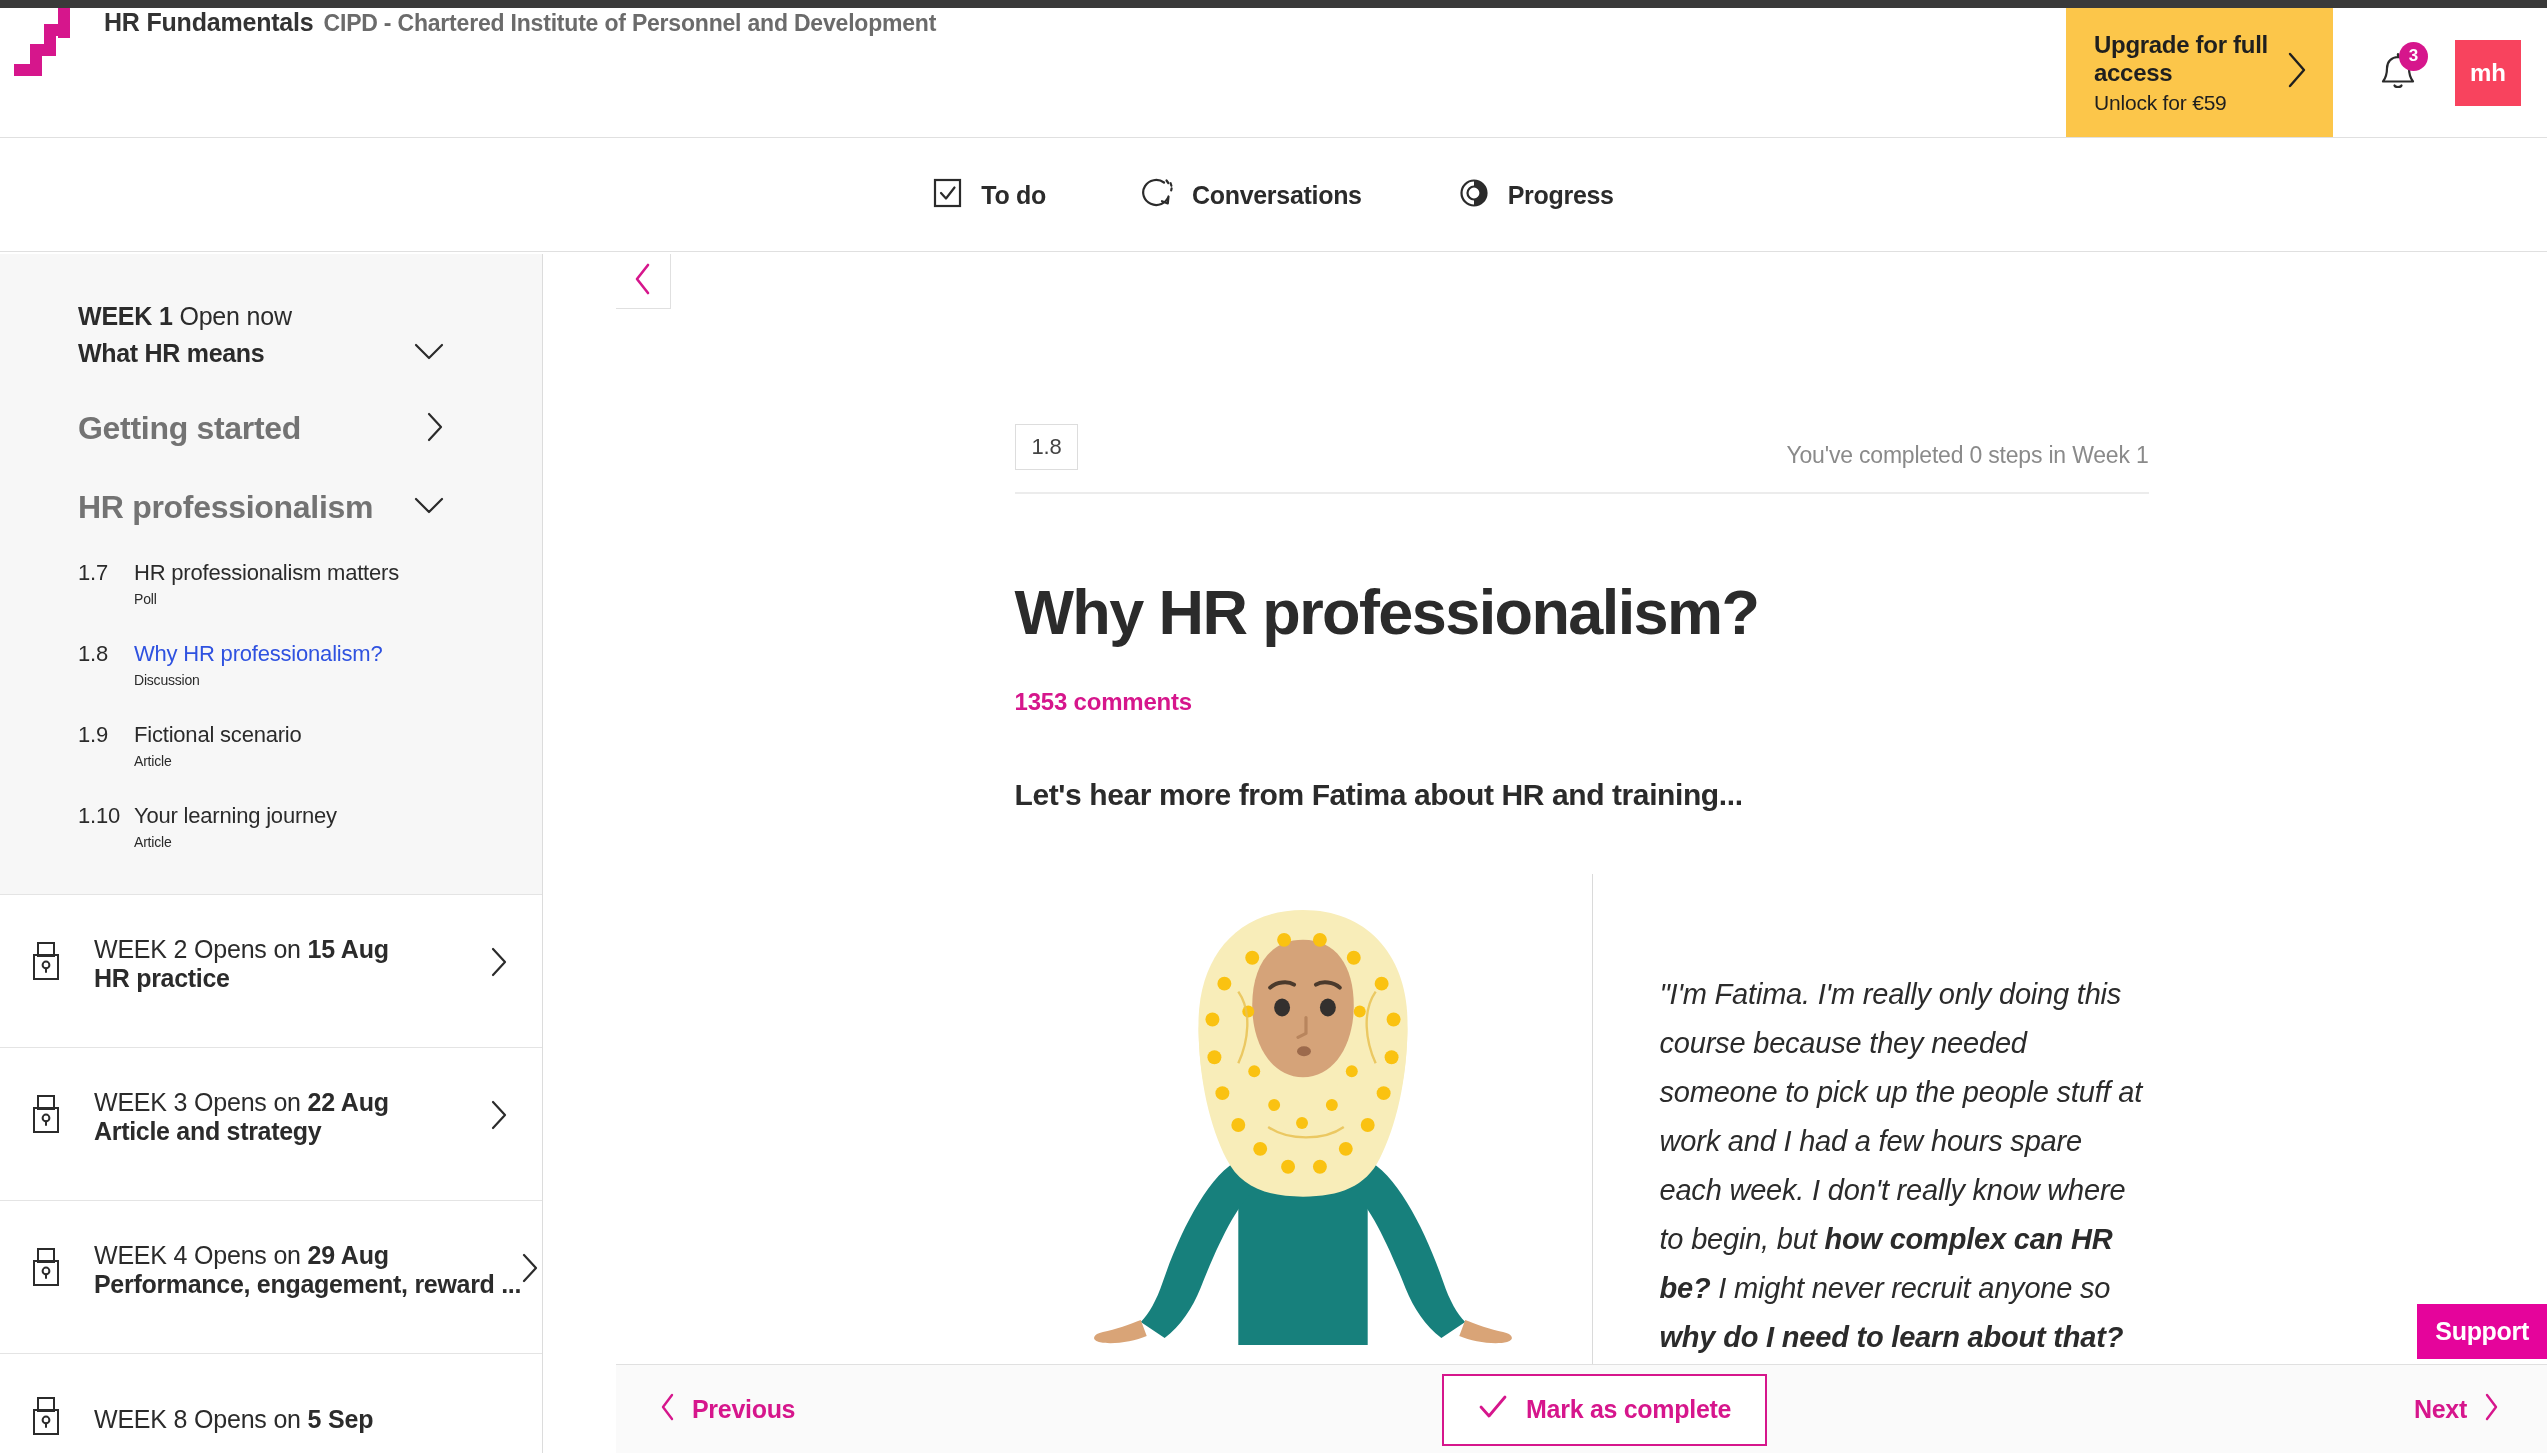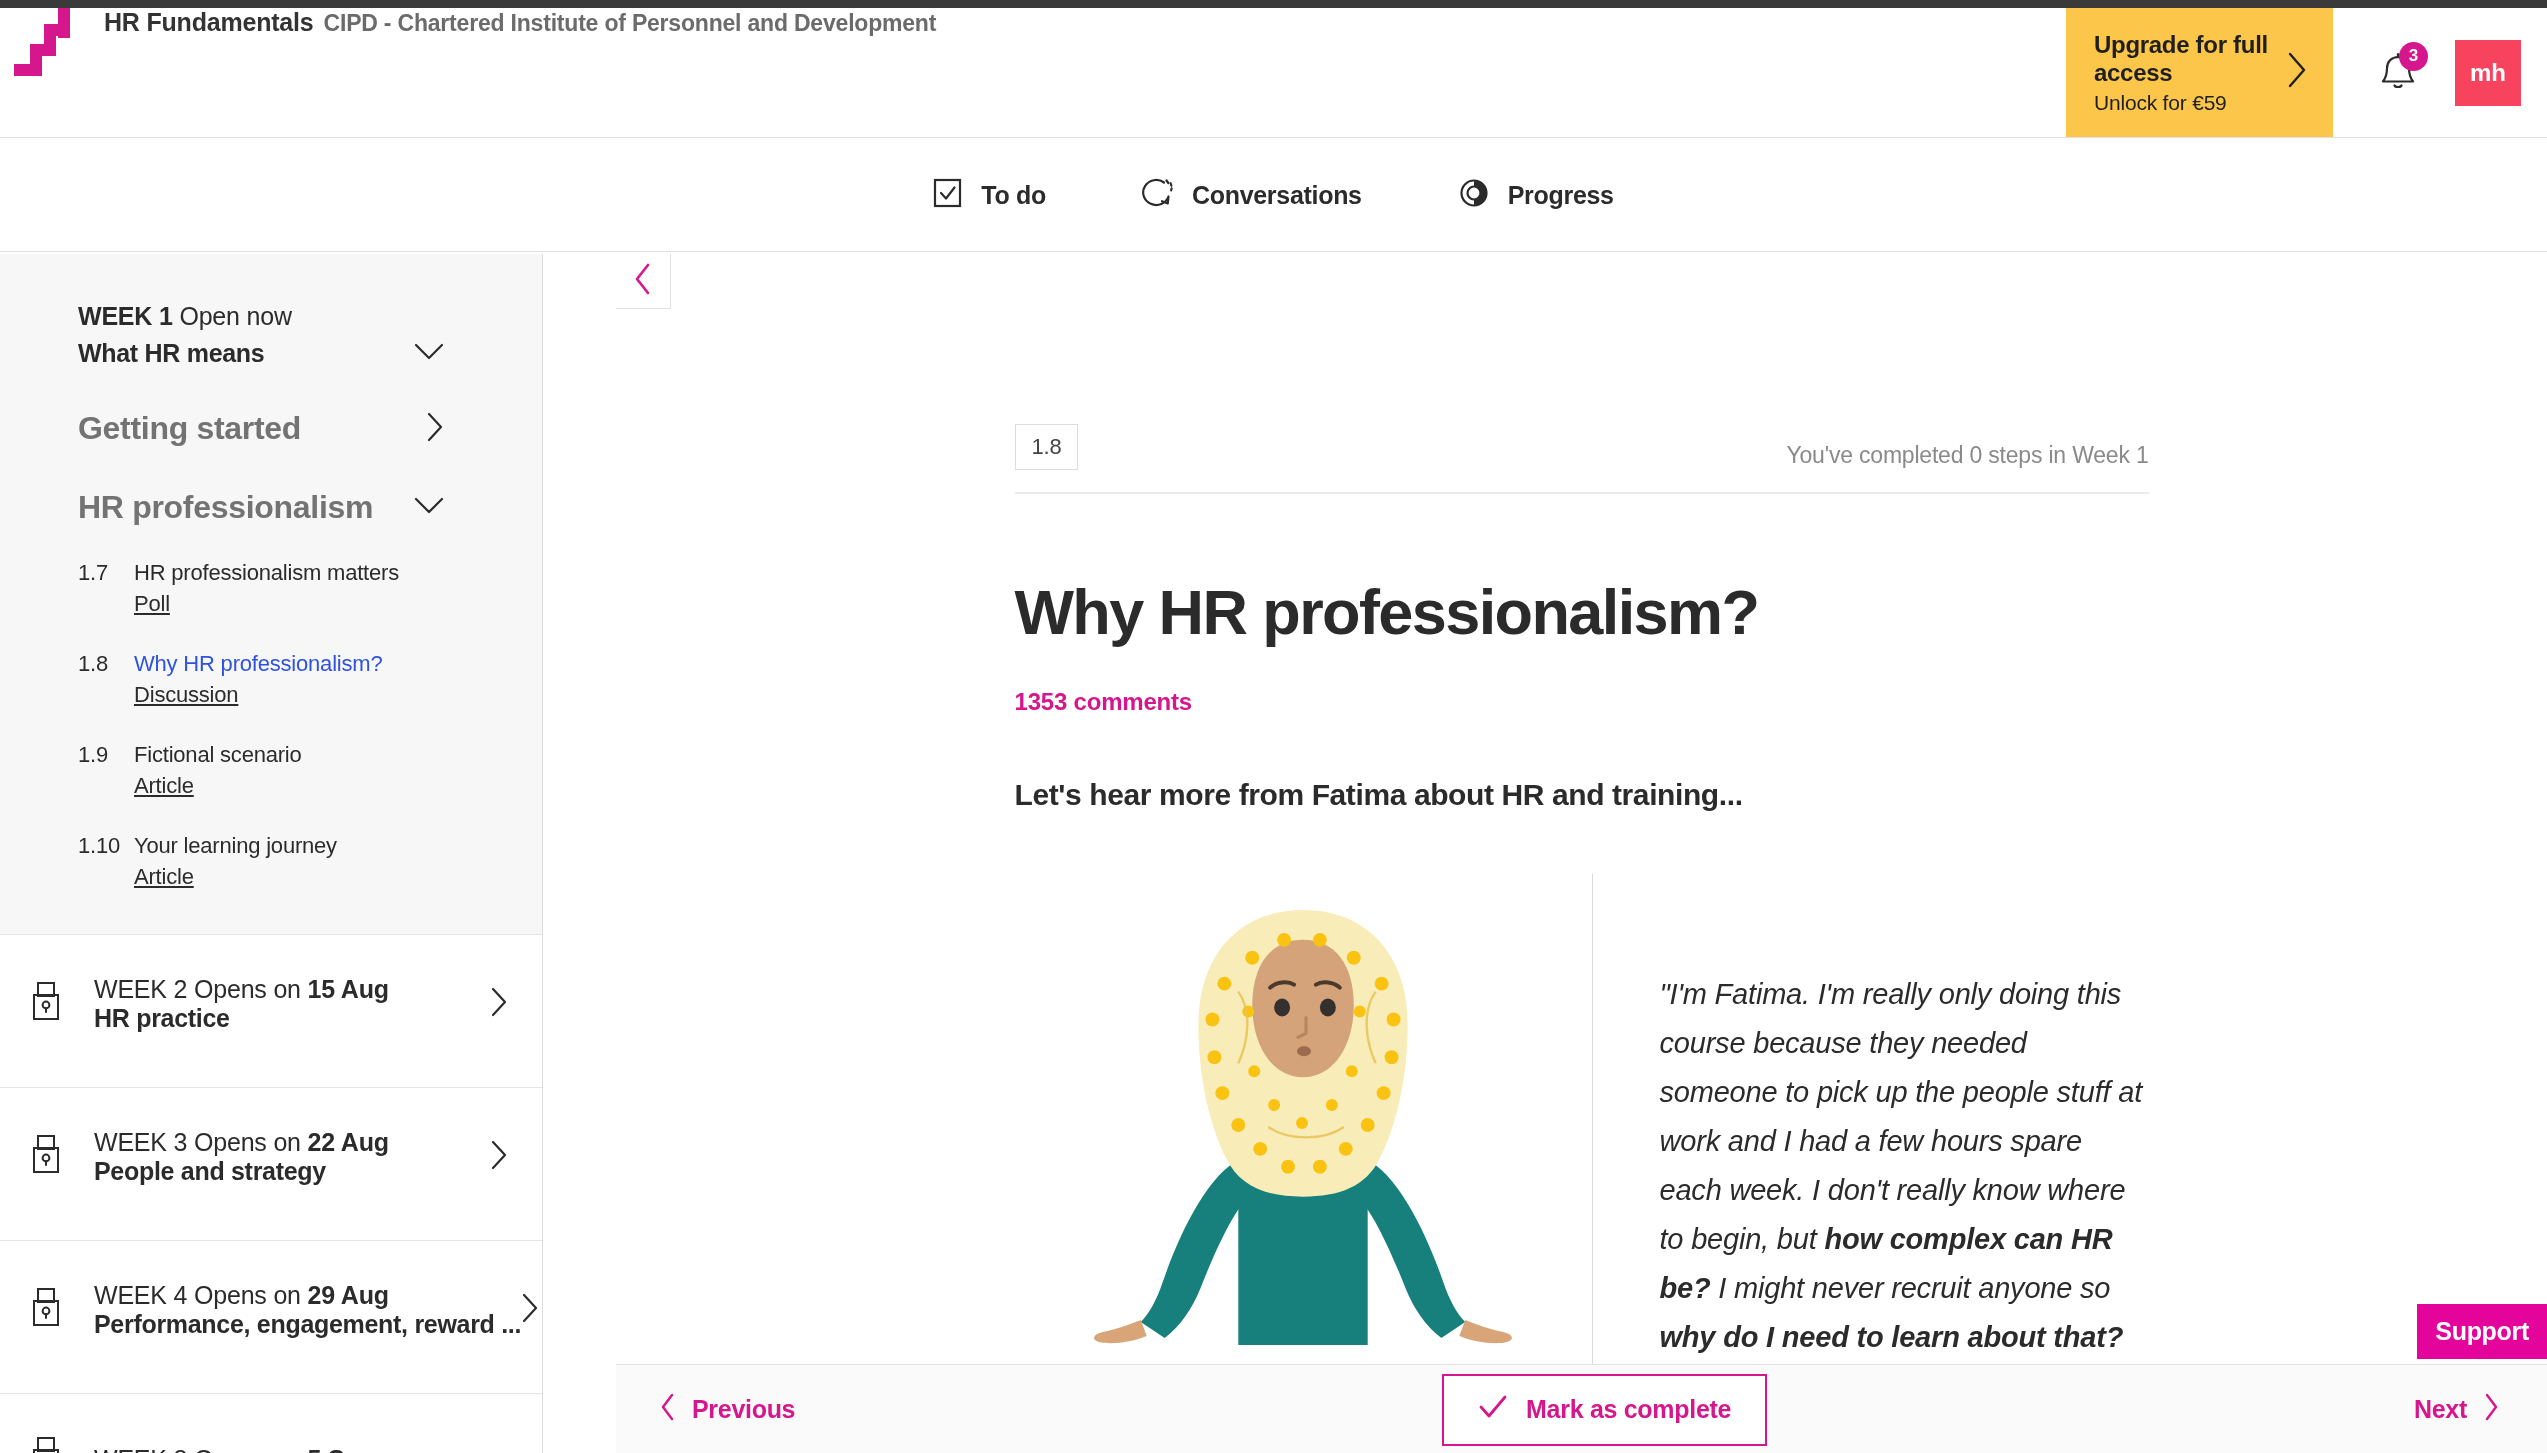--- a/index.html
+++ b/index.html
@@ -85,21 +85,21 @@
   .sec-row {
     display:flex; align-items:center; justify-content:space-between;
     padding:0 98px 0 78px; margin-top:42px; cursor:pointer;
   }
   .sec-row .t { font-size:32px; font-weight:bold; color:#737373; letter-spacing:-0.3px;}
 
   .steps { margin-top:18px; }
   .step { display:flex; padding:0 40px 0 78px; margin-top:34px; cursor:pointer; }
   .step .num { font-size:22px; color:#2b2b2b; width:56px; flex:0 0 auto; letter-spacing:-0.2px;}
   .step .txt .name { font-size:22px; color:#2b2b2b; letter-spacing:-0.2px;}
-  .step .txt .kind { font-size:22px; color:#2b2b2b; margin-top:5px; letter-spacing:-0.2px;text-decoration:underline;}
+  .step .txt .kind { font-size:14px; color:#2b2b2b; margin-top:5px; letter-spacing:-0.2px;}
   .step.active .txt .name { color:#2f52e0; }
 
   .wk-locked {
     display:flex; align-items:center; gap:0; padding:40px 34px 54px 26px;
     border-bottom:1px solid #e4e4e4; cursor:pointer; background:#fff;
   }
   .lock-ico { flex:0 0 auto; width:50px; margin-right:18px; }
   .wk-locked .col { flex:1 1 auto; }
   .wk-locked .e { font-size:25px; color:#2b2b2b; letter-spacing:-0.2px;}
   .wk-locked .e b { font-weight:bold; }
@@ -333,21 +333,21 @@
         <span class="lock-ico">
           <svg width="40" height="46" viewBox="0 0 40 46" fill="none">
             <rect x="12" y="4" width="16" height="13" stroke="#2b2b2b" stroke-width="2" fill="none"></rect>
             <rect x="8" y="16" width="24" height="24" stroke="#2b2b2b" stroke-width="2" fill="none"></rect>
             <circle cx="20" cy="26" r="3.4" stroke="#2b2b2b" stroke-width="2" fill="none"></circle>
             <path d="M20 29 L20 33" stroke="#2b2b2b" stroke-width="2" stroke-linecap="round"></path>
           </svg>
         </span>
         <span class="col">
           <span class="e" style="display:block;"><span>WEEK 3 Opens on </span><b>22 Aug</b></span>
-          <span class="n">People and strategy</span>
+          <span class="n">Article and strategy</span>
         </span>
         <span class="chev">
           <svg width="18" height="30" viewBox="0 0 18 30" fill="none">
               <path d="M3 2 L15 15 L3 28" stroke="#2b2b2b" stroke-width="2.2" fill="none" stroke-linecap="round" stroke-linejoin="round"></path>
             </svg>
         </span>
       </div>
 
       <div class="wk-locked">
         <span class="lock-ico">

